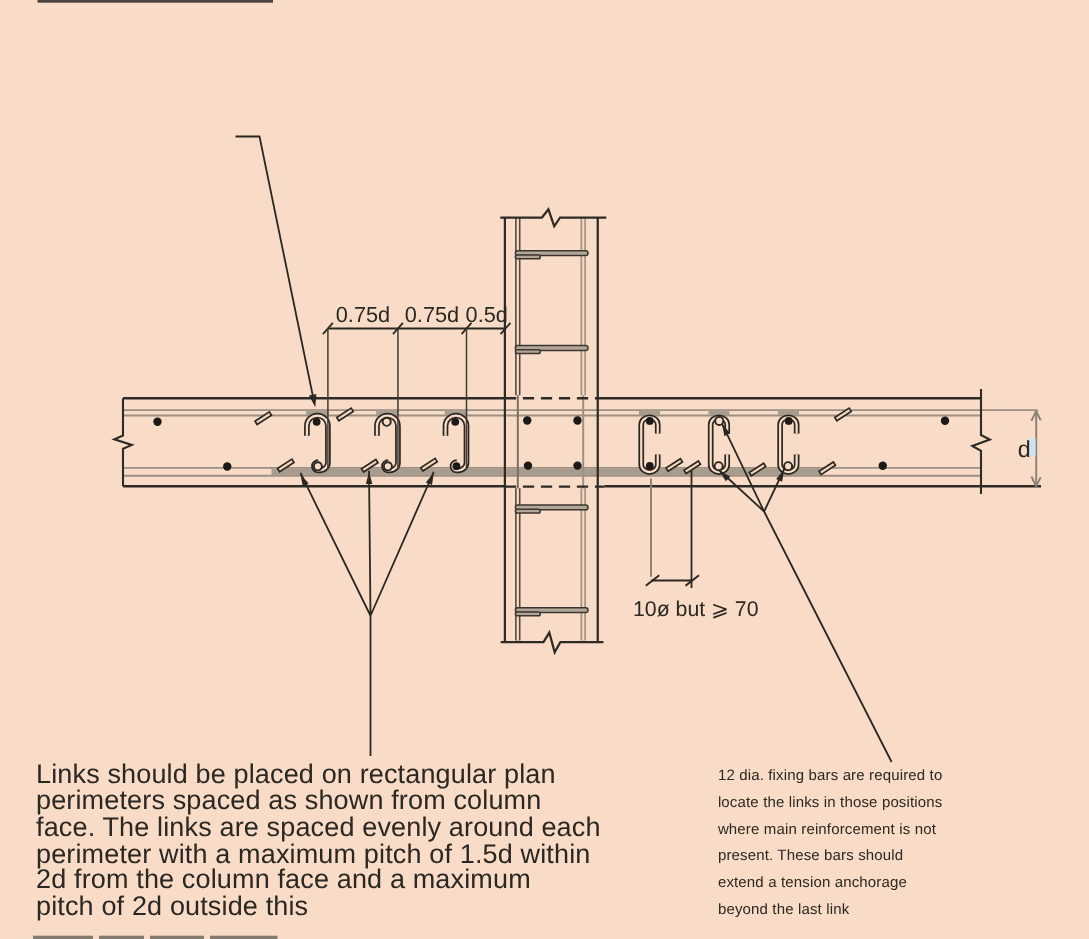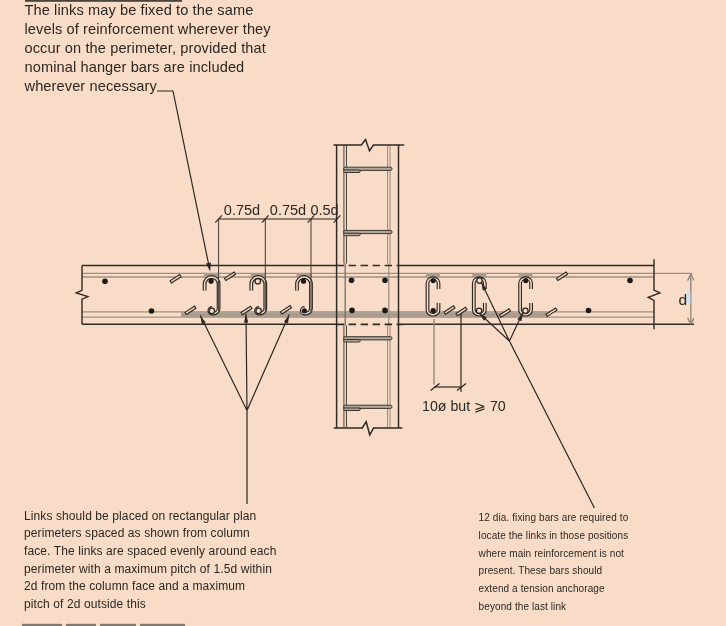--- a/index.html
+++ b/index.html
@@ -5,27 +5,22 @@
   html,body{margin:0;padding:0;}
   #page{position:relative;width:726px;height:626px;background:#f9dcc7;overflow:hidden;
         font-family:"Liberation Sans", sans-serif;color:#2b2722;}
   .txt{position:absolute;font-size:14.6px;line-height:17.7px;letter-spacing:0.1px;white-space:pre;}
   svg{position:absolute;left:0;top:0;}
 </style>
 </head>
 <body>
 <div id="page">
 
-<div class="txt" style="left:24.5px;top:1px;line-height:19px;">The links may be fixed to the same
-levels of reinforcement wherever they
-occur on the perimeter, provided that
-nominal hanger bars are included
-wherever necessary</div>
-
-<div class="txt" style="left:24px;top:507.6px;font-size:12px;">Links should be placed on rectangular plan
+
+<div class="txt" style="left:24px;top:507.6px;font-size:18px;">Links should be placed on rectangular plan
 perimeters spaced as shown from column
 face. The links are spaced evenly around each
 perimeter with a maximum pitch of 1.5d within
 2d from the column face and a maximum
 pitch of 2d outside this</div>
 
 <div class="txt" style="left:478.6px;top:509.3px;font-size:10px;">12 dia. fixing bars are required to
 locate the links in those positions
 where main reinforcement is not
 present. These bars should

